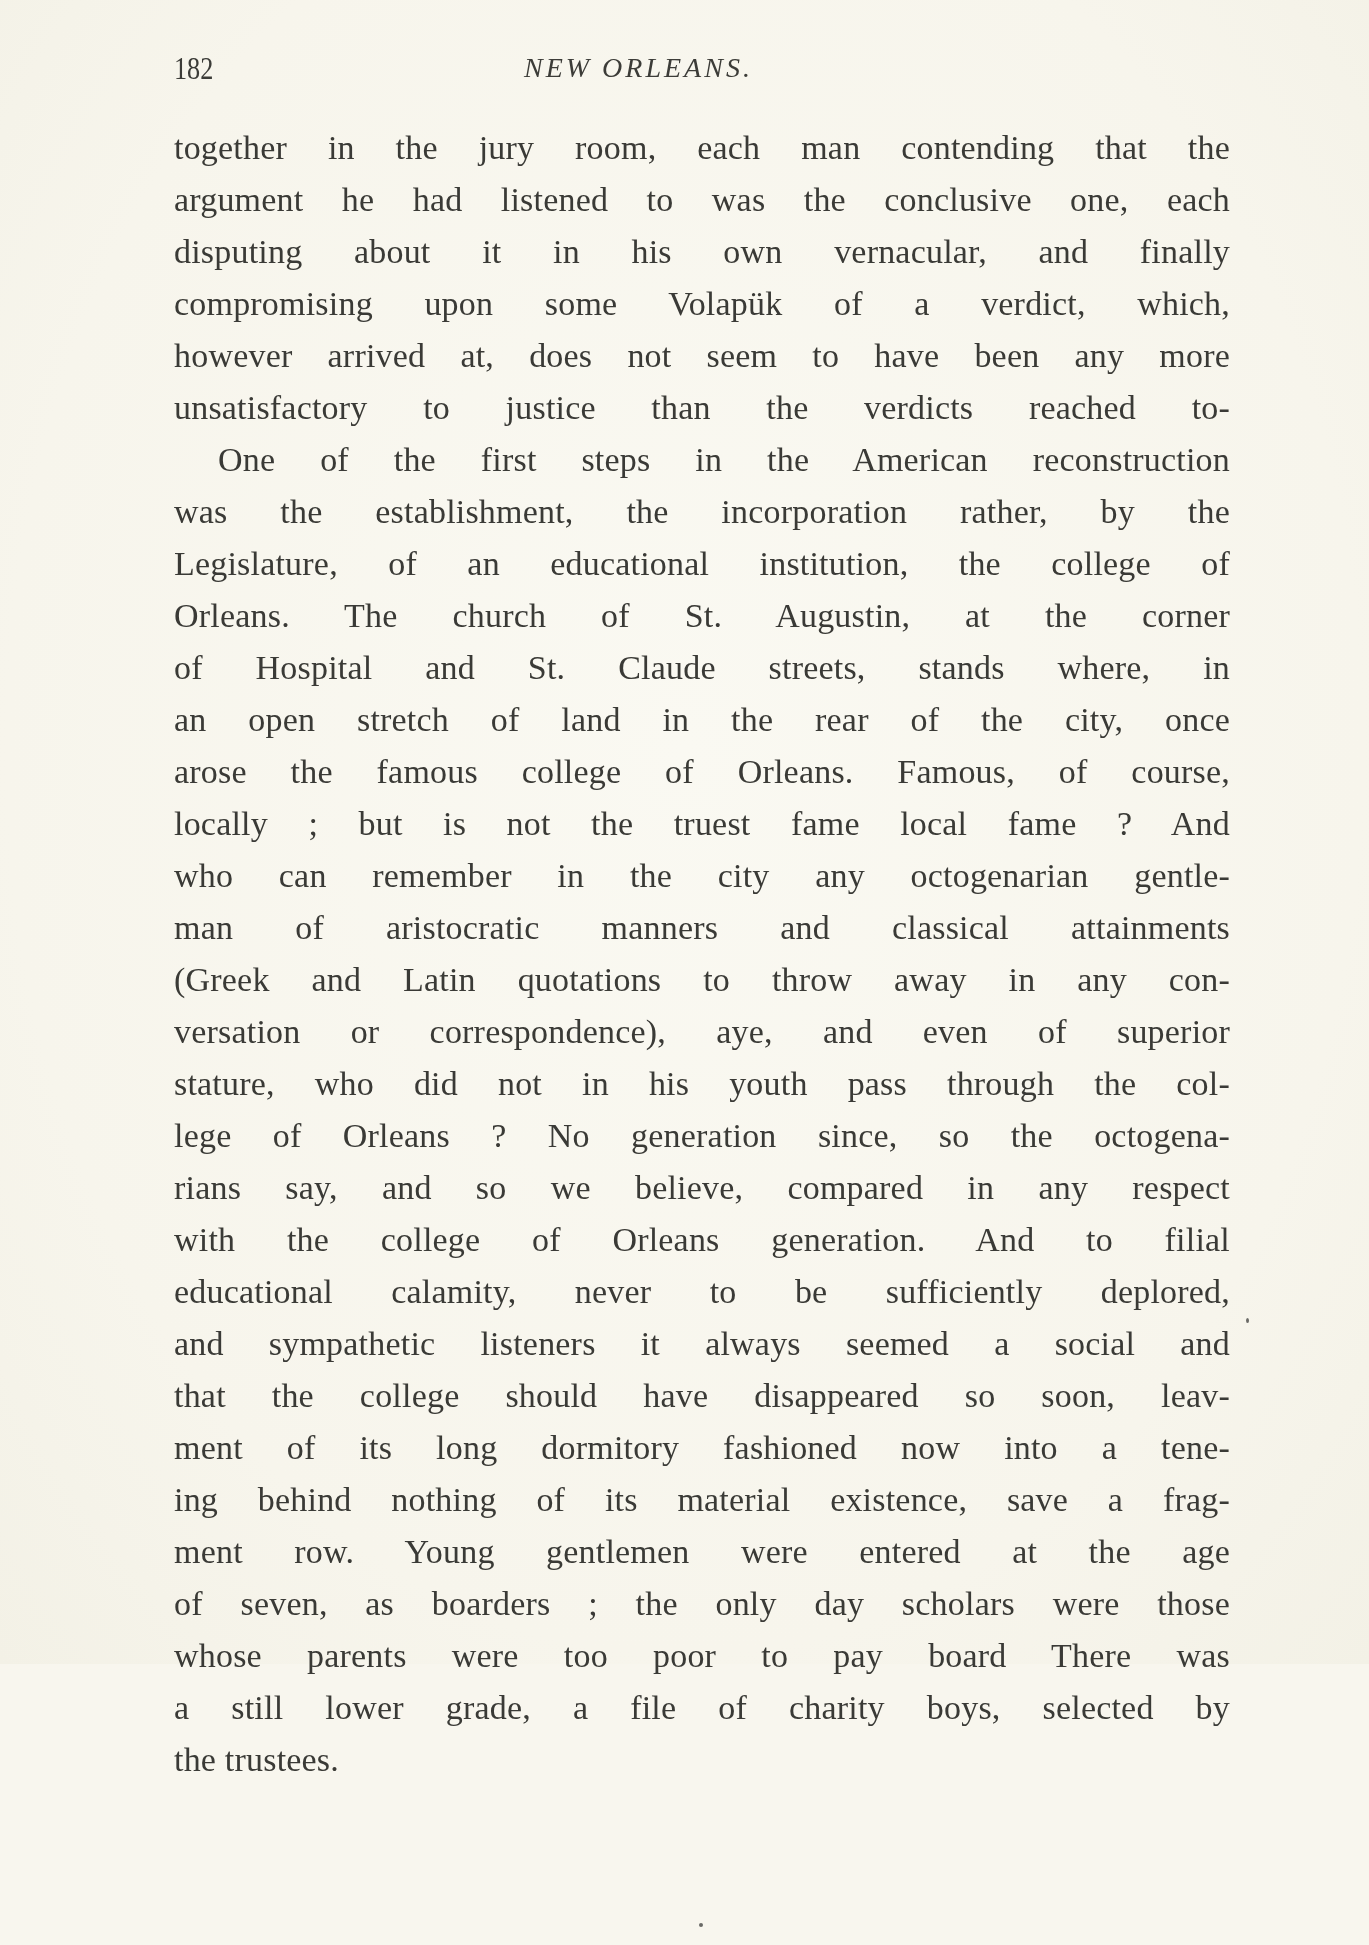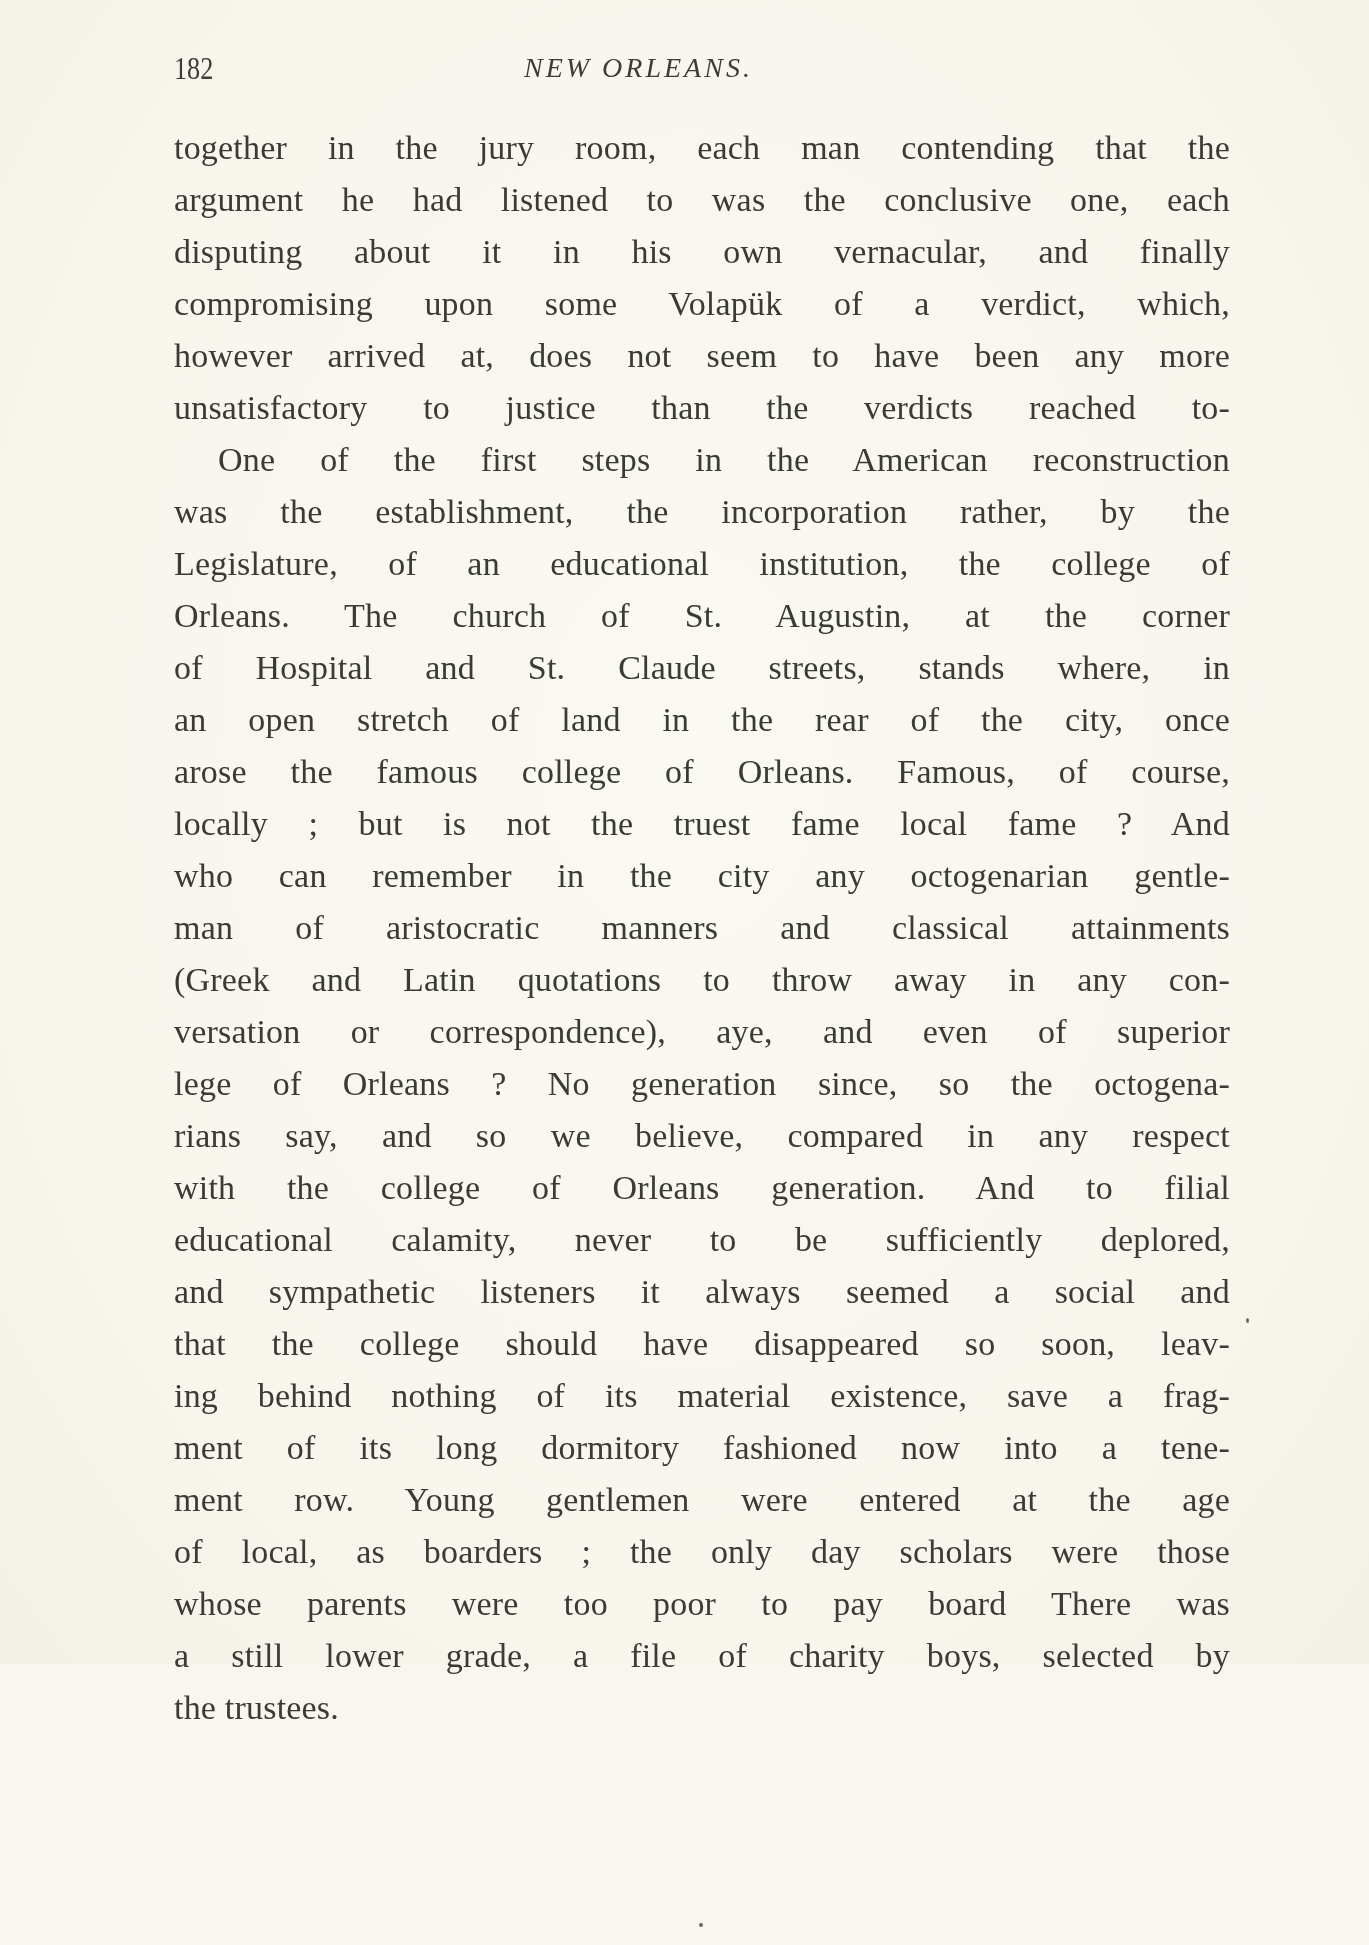--- a/index.html
+++ b/index.html
@@ -102,30 +102,31 @@
     <div class="line">Legislature, of an educational institution, the college of</div>
     <div class="line">Orleans.  The church of St. Augustin, at the corner</div>
     <div class="line">of Hospital and St. Claude streets, stands where, in</div>
     <div class="line">an open stretch of land in the rear of the city, once</div>
     <div class="line">arose the famous college of Orleans.  Famous, of course,</div>
     <div class="line">locally ; but is not the truest fame local fame ?  And</div>
     <div class="line">who can remember in the city any octogenarian gentle-</div>
     <div class="line">man of aristocratic manners and classical attainments</div>
     <div class="line">(Greek and Latin quotations to throw away in any con-</div>
     <div class="line">versation or correspondence), aye, and even of superior</div>
+    <div class="line">stature, who did not in his youth pass through the col-</div>
     <div class="line">lege of Orleans ?  No generation since, so the octogena-</div>
     <div class="line">rians say, and so we believe, compared in any respect</div>
     <div class="line">with the college of Orleans generation.  And to filial</div>
     <div class="line">educational calamity, never to be sufficiently deplored,</div>
     <div class="line">and sympathetic listeners it always seemed a social and</div>
     <div class="line">that the college should have disappeared so soon, leav-</div>
+    <div class="line">ment of its long dormitory fashioned now into a tene-</div>
     <div class="line">ing behind nothing of its material existence, save a frag-</div>
-    <div class="line">ment of its long dormitory fashioned now into a tene-</div>
     <div class="line">ment row.  Young gentlemen were entered at the age</div>
-    <div class="line">of local, as boarders ; the only day scholars were those</div>
+    <div class="line">of seven, as boarders ; the only day scholars were those</div>
     <div class="line">whose parents were too poor to pay board   There was</div>
     <div class="line">a still lower grade, a file of charity boys, selected by</div>
     <div class="line last">the trustees.</div>
   </div>
 
   <div class="speck speck-1"></div>
   <div class="speck speck-2"></div>
 </div>
 
 </body></html>

